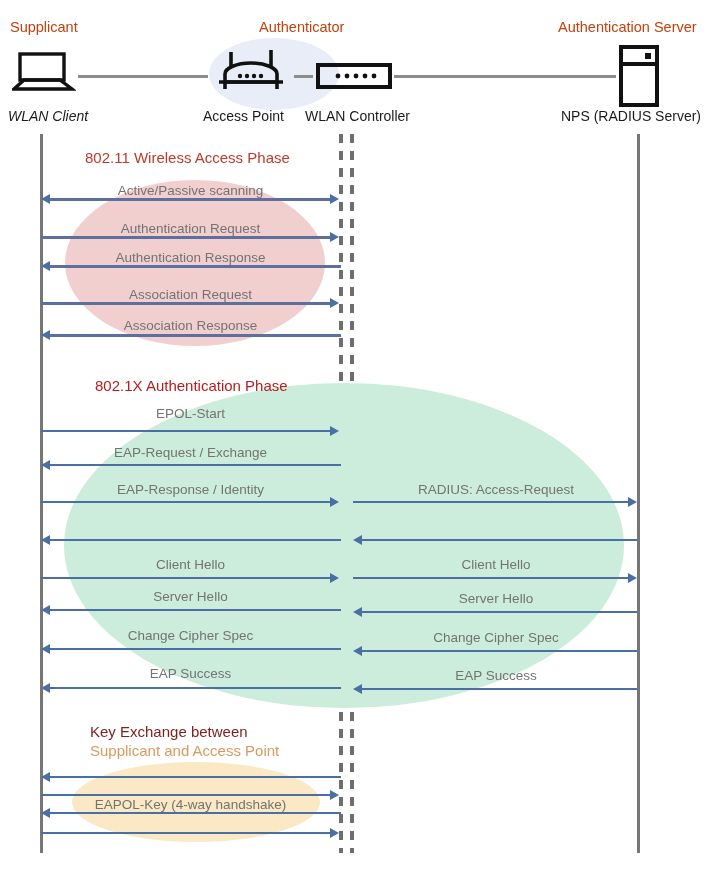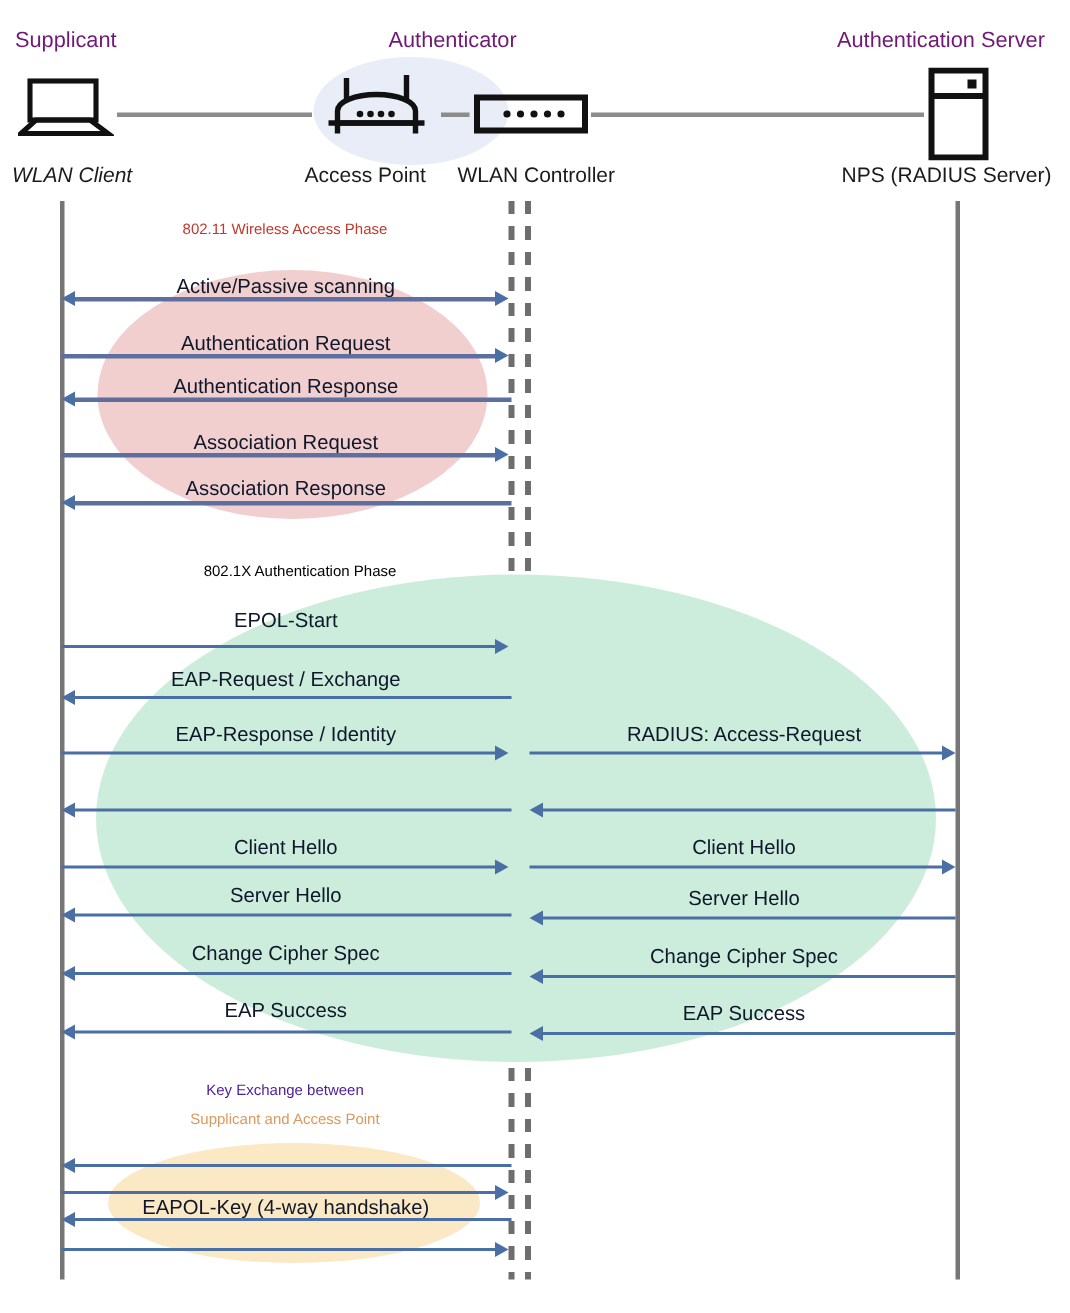--- a/index.html
+++ b/index.html
@@ -1,50 +1,50 @@
 <!DOCTYPE html>
 <html><head>
 <meta charset="utf-8">
 <style>
   html,body{margin:0;padding:0;background:#ffffff;}
   body{font-family:"Liberation Sans", sans-serif;}
   #root{position:relative;width:713px;height:875px;overflow:hidden;background:#fff;}
 
   
-  .actor-title{position:absolute;font-size:14.5px;color:#701a75;white-space:nowrap;}
+  .actor-title{position:absolute;font-size:14.5px;color:#c2410c;white-space:nowrap;}
   .actor-sub{position:absolute;font-size:14px;color:#1b1b1b;white-space:nowrap;}
 
   .auth-ellipse{position:absolute;background:#e8edf7;border-radius:50%;}
 
   .link-seg{position:absolute;height:3px;background:#8c8c8c;}
 
   .icon-box{position:absolute;}
 
   
   .lifeline-solid{position:absolute;width:3px;background:#767676;}
   .lifeline-dash{position:absolute;width:4px;
     background:repeating-linear-gradient(to bottom,#6e6e6e 0px,#6e6e6e 9px,rgba(0,0,0,0) 9px,rgba(0,0,0,0) 17px);}
 
   
   .blob{position:absolute;border-radius:50%;}
   .blob-80211{background:#f2cfcf;}
   .blob-8021x{background:#cceddb;}
   .blob-key{background:#fbe8c4;}
 
   
-  .phase-label{position:absolute;font-size:10px;white-space:nowrap;text-align:center;line-height:1.42;}
+  .phase-label{position:absolute;font-size:15px;white-space:nowrap;text-align:left;line-height:1.42;}
 
   
   .arrow{position:absolute;height:2px;background:#4a6fa5;}
   .arrow.thick{height:3px;background:#5c6f9e;}
   .ahead{position:absolute;width:0;height:0;}
   .ahead.right{border-top:5px solid transparent;border-bottom:5px solid transparent;border-left:9px solid #4a6fa5;}
   .ahead.left{border-top:5px solid transparent;border-bottom:5px solid transparent;border-right:9px solid #4a6fa5;}
 
-  .msg-label{position:absolute;font-size:13.5px;color:#0f172a;white-space:nowrap;text-align:center;}
+  .msg-label{position:absolute;font-size:13.5px;color:#737373;white-space:nowrap;text-align:center;}
 </style>
 </head>
 <body>
 
 <div id="root">
 
   <div class="auth-ellipse" style="left:209px;top:38px;width:130px;height:72px;"></div>
 
   <div class="actor-title" style="left:10px;top:19px;">Supplicant</div>
   <div class="actor-title" style="left:259px;top:19px;">Authenticator</div>
@@ -125,21 +125,21 @@
   <div class="msg-label" style="left:41px;top:287px;width:299px;">Association Request</div>
   <div class="arrow thick" style="left:41px;top:302px;width:293px;"></div>
   <div class="ahead right" style="left:330px;top:298px;"></div>
 
   <div class="msg-label" style="left:41px;top:318px;width:299px;">Association Response</div>
   <div class="arrow thick" style="left:48px;top:334px;width:293px;"></div>
   <div class="ahead left" style="left:41px;top:330px;"></div>
 
   <div class="blob blob-8021x" style="left:64px;top:383px;width:560px;height:325px;"></div>
 
-  <div class="phase-label" style="left:95px;top:375px;width:210px;color:#000000;">802.1X Authentication Phase</div>
+  <div class="phase-label" style="left:95px;top:375px;width:210px;color:#b91c1c;">802.1X Authentication Phase</div>
 
   <div class="msg-label" style="left:41px;top:406px;width:299px;">EPOL-Start</div>
   <div class="arrow" style="left:41px;top:430px;width:293px;"></div>
   <div class="ahead right" style="left:330px;top:426px;"></div>
 
   <div class="msg-label" style="left:41px;top:445px;width:299px;">EAP-Request / Exchange</div>
   <div class="arrow" style="left:48px;top:464px;width:293px;"></div>
   <div class="ahead left" style="left:41px;top:460px;"></div>
 
   <div class="msg-label" style="left:41px;top:482px;width:299px;">EAP-Response / Identity</div>
@@ -177,21 +177,21 @@
 
   <div class="msg-label" style="left:41px;top:666px;width:299px;">EAP Success</div>
   <div class="arrow" style="left:48px;top:687px;width:293px;"></div>
   <div class="ahead left" style="left:41px;top:683px;"></div>
   <div class="msg-label" style="left:355px;top:668px;width:282px;">EAP Success</div>
   <div class="arrow" style="left:360px;top:688px;width:277px;"></div>
   <div class="ahead left" style="left:353px;top:684px;"></div>
 
   <div class="blob blob-key" style="left:72px;top:762px;width:248px;height:80px;"></div>
 
-  <div class="phase-label" style="left:90px;top:721px;width:200px;color:#4c1d95;">Key Exchange between</div>
+  <div class="phase-label" style="left:90px;top:721px;width:200px;color:#7f1d1d;">Key Exchange between</div>
   <div class="phase-label" style="left:90px;top:740px;width:200px;color:#d99a5e;">Supplicant and Access Point</div>
 
   <div class="arrow" style="left:48px;top:776px;width:293px;"></div>
   <div class="ahead left" style="left:41px;top:772px;"></div>
 
   <div class="arrow" style="left:41px;top:794px;width:293px;"></div>
   <div class="ahead right" style="left:330px;top:790px;"></div>
 
   <div class="msg-label" style="left:41px;top:797px;width:299px;">EAPOL-Key (4-way handshake)</div>
   <div class="arrow" style="left:48px;top:812px;width:293px;"></div>

